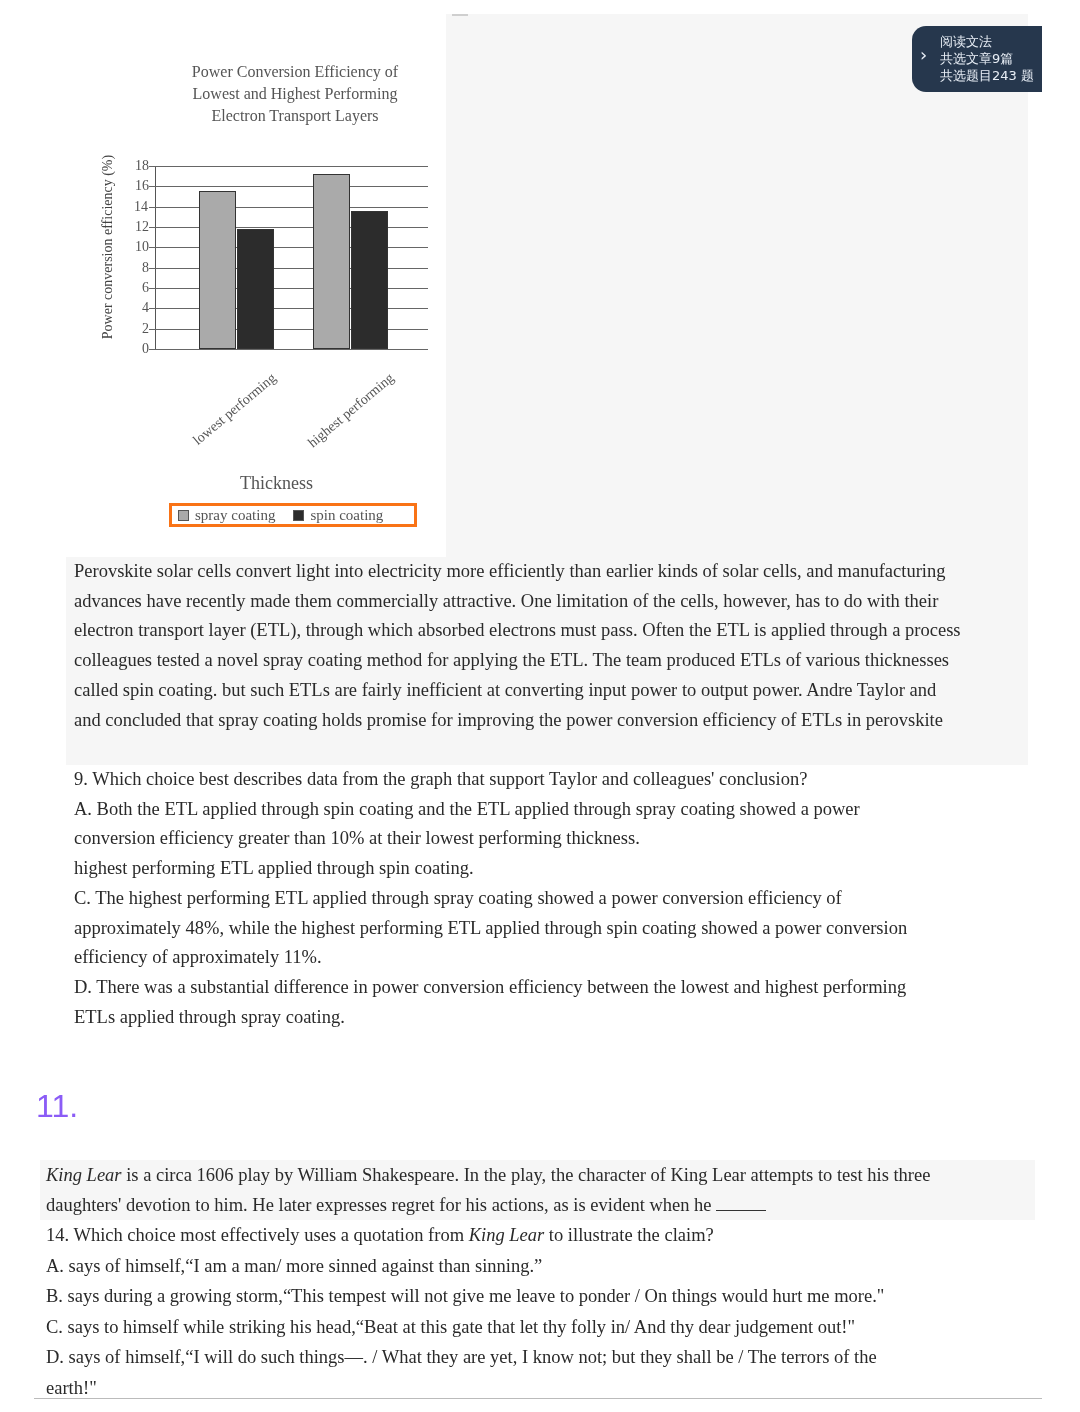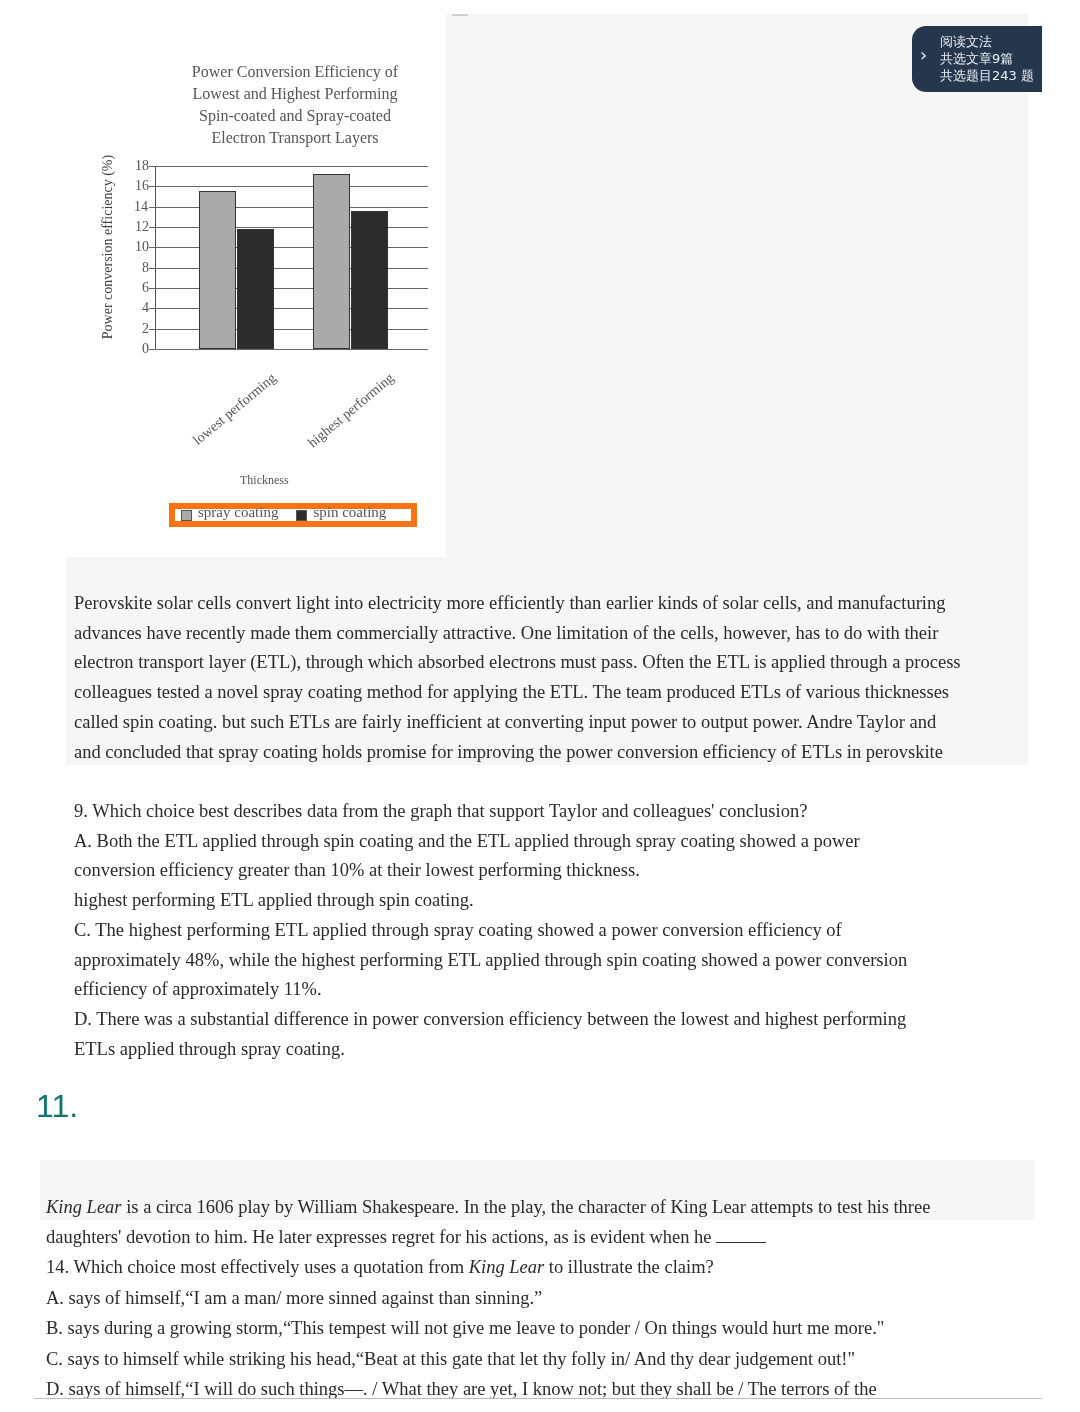--- a/index.html
+++ b/index.html
@@ -22,31 +22,31 @@
   .ylabel { position:absolute; left:-82px; top:184px; width:200px; text-align:center; transform:rotate(-90deg); font-size:14px; color:#444; }
   .plot { position:absolute; left:65px; top:111px; width:273px; height:183px; }
   .gridline { position:absolute; left:0; width:273px; height:1px; background:#666; }
   .ytick { position:absolute; left:-22px; width:16px; text-align:right; font-size:14px; color:#555; line-height:12px; }
   .ytickmark { position:absolute; left:-6px; width:6px; height:1px; background:#666; }
   .yaxis { position:absolute; left:0; top:0; width:1px; height:184px; background:#555; }
   .bar { position:absolute; bottom:0; width:37px; border:1px solid #333; box-sizing:border-box; }
   .bar.spray { background:#aaaaaa; }
   .bar.spin { background:#2c2c2c; }
   .xcat { position:absolute; font-size:14px; color:#555; transform:rotate(-40deg); transform-origin:right top; white-space:nowrap; }
-  .xlabel { position:absolute; left:150px; top:418px; font-size:12px; color:#555; }
-  .legend { position:absolute; left:79px; top:448px; width:248px; height:24px; border:6px solid #f97316; box-sizing:border-box; font-size:15px; color:#555; display:flex; align-items:flex-end; padding-left:6px; gap:6px; }
+  .xlabel { position:absolute; left:150px; top:418px; font-size:18px; color:#555; }
+  .legend { position:absolute; left:79px; top:448px; width:248px; height:24px; border:3px solid #f97316; box-sizing:border-box; font-size:15px; color:#555; display:flex; align-items:center; padding-left:6px; gap:6px; }
   .sw { display:inline-block; width:11px; height:11px; border:1px solid #555; box-sizing:border-box; }
   .sw.spray { background:#aaa; }
   .sw.spin { background:#2c2c2c; }
 
   .passage-box { position:absolute; left:66px; top:557px; width:962px; height:208px; background:#f6f6f6; }
-  .text-block { position:absolute; font-size:18.5px; line-height:29.7px; color:#2a2a2a;margin-top:32px; }
+  .text-block { position:absolute; font-size:18.5px; line-height:29.7px; color:#2a2a2a; }
   .p1 { left:74px; top:557px; width:955px; }
   .q13 { left:74px; top:765px; width:960px; }
-  .section-num { position:absolute; left:36px; top:1088px; font-family:"Liberation Sans", sans-serif; font-size:32px; color:#0f766e; }
+  .section-num { position:absolute; left:36px; top:1088px; font-family:"Liberation Sans", sans-serif; font-size:32px; color:#8b5cf6; }
   .passage-box2 { position:absolute; left:40px; top:1160px; width:995px; height:60px; background:#f6f6f6; }
   .p2 { left:46px; top:1160px; width:990px; line-height:30px; }
   .q14 { left:46px; top:1220px; width:990px; line-height:30.5px; }
   .blank { display:inline-block; width:50px; border-bottom:1px solid #333; height:18px; vertical-align:baseline; }
   .bottom-rule { position:absolute; left:34px; top:1398px; width:1008px; height:1px; background:#bbb; }
   .line { display:block; }
 </style>
 </head>
 <body>
 
@@ -60,21 +60,20 @@
     <span class="line">阅读文法</span>
     <span class="line">共选文章9篇</span>
     <span class="line">共选题目243 题</span>
   </div>
 </div>
 
 <div class="chart">
   <div class="chart-title">
     <span class="line">Power Conversion Efficiency of</span>
     <span class="line">Lowest and Highest Performing</span>
-    <span class="line">Spin-coated and Spray-coated</span>
     <span class="line">Electron Transport Layers</span>
   </div>
   <div class="ylabel">Power conversion efficiency (%)</div>
   <div class="plot" id="plot">
     <div class="yaxis"></div>
   <div class="gridline" style="top: 183px;"></div>
       <div class="ytickmark" style="top: 183px;"></div>
       <div class="ytick" style="top: 177px;">0</div>
       <div class="gridline" style="top: 162.667px;"></div>
       <div class="ytickmark" style="top: 162.667px;"></div>

